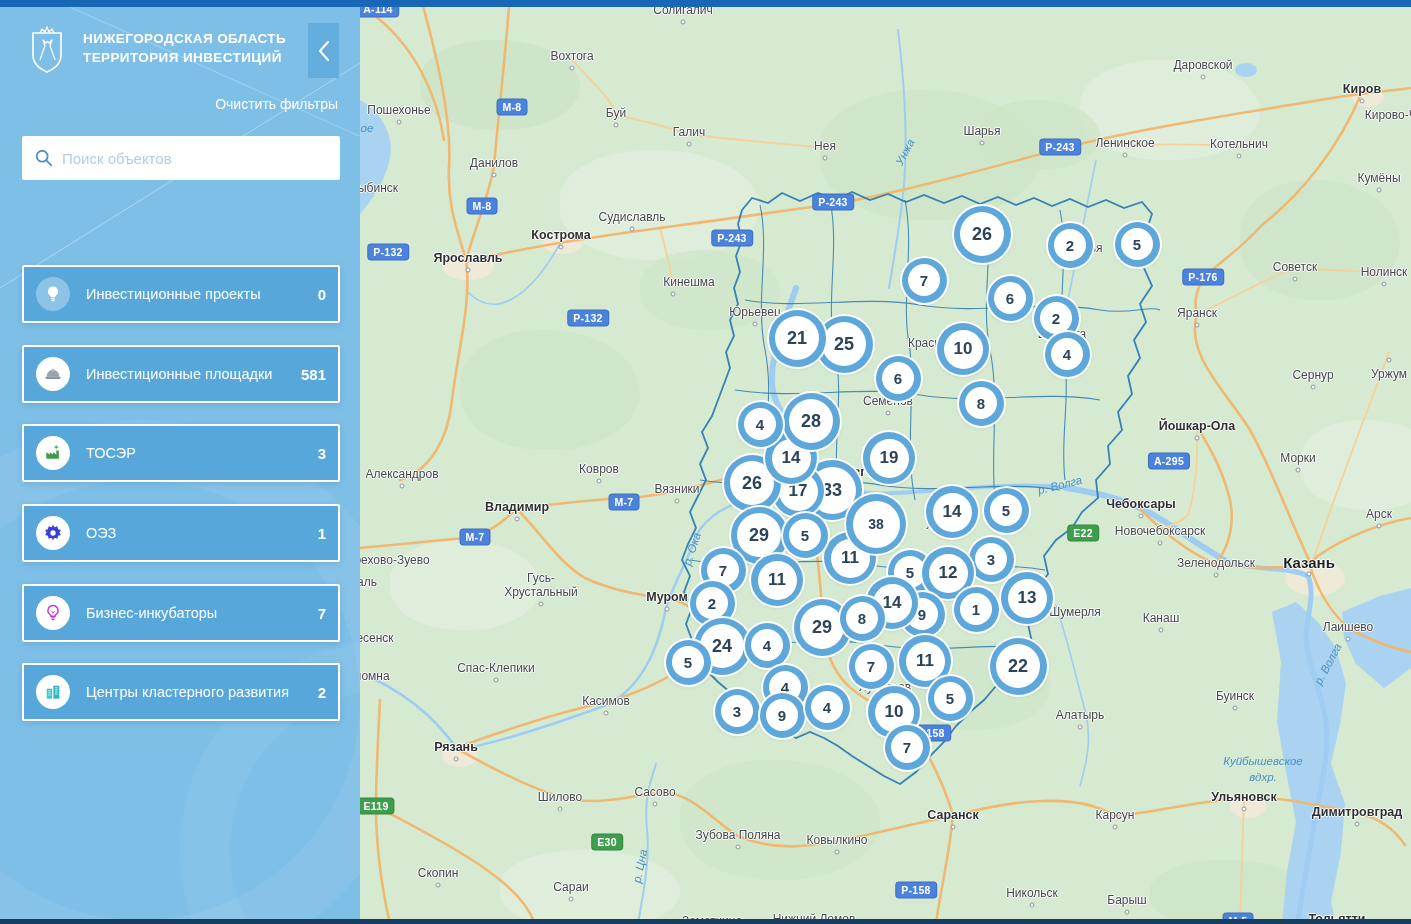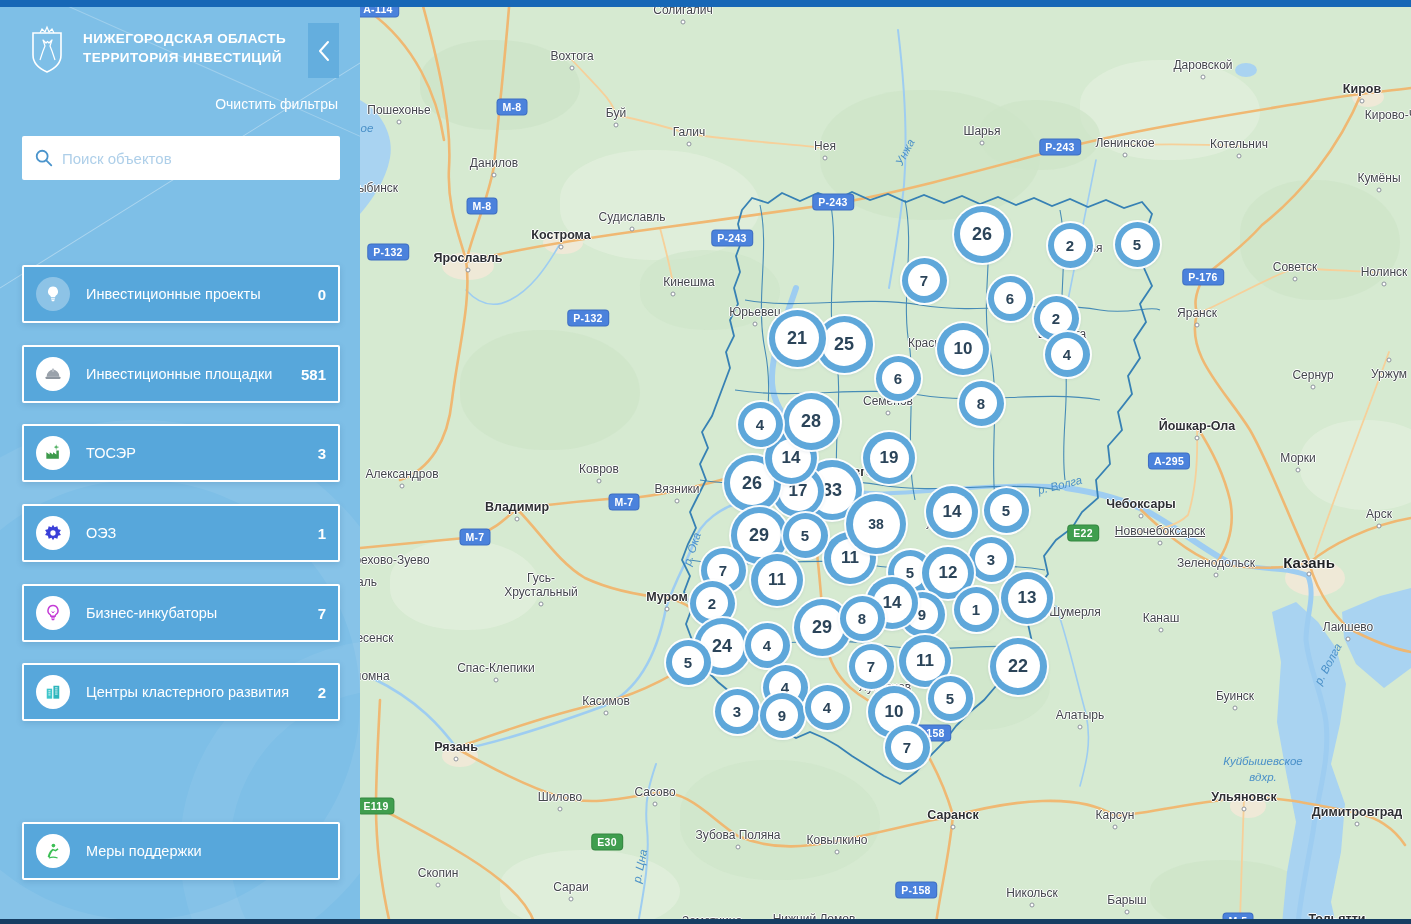--- a/index.html
+++ b/index.html
@@ -208,21 +208,21 @@
         <div class="lbl k-c" style="left: 953px; top: 375px; transform: translate(-50%, -50%);">Сернур</div>
         <div class="dot" style="left: 953px; top: 387px;"></div>
         <div class="lbl k-b" style="left: 837px; top: 426px; transform: translate(-50%, -50%);">Йошкар-Ола</div>
         <div class="dot" style="left: 837px; top: 438px;"></div>
         <div class="lbl k-c" style="left: 938px; top: 458px; transform: translate(-50%, -50%);">Морки</div>
         <div class="dot" style="left: 938px; top: 470px;"></div>
         <div class="lbl k-c" style="left: 1019px; top: 514px; transform: translate(-50%, -50%);">Арск</div>
         <div class="dot" style="left: 1019px; top: 526px;"></div>
         <div class="lbl k-b" style="left: 781px; top: 504px; transform: translate(-50%, -50%);">Чебоксары</div>
         <div class="dot" style="left: 781px; top: 516px;"></div>
-        <div class="lbl k-c" style="left: 800px; top: 531px; transform: translate(-50%, -50%); text-decoration: underline;">Новочебоксарск</div>
+        <div class="lbl k-c" style="left: 800px; top: 531px; transform: translate(-50%, -50%);">Новочебоксарск</div>
         <div class="dot" style="left: 800px; top: 543px;"></div>
         <div class="lbl k-c" style="left: 856px; top: 563px; transform: translate(-50%, -50%);">Зеленодольск</div>
         <div class="dot" style="left: 856px; top: 575px;"></div>
         <div class="lbl k-B" style="left: 949px; top: 562px; transform: translate(-50%, -50%);">Казань</div>
         <div class="dot" style="left: 949px; top: 574px;"></div>
         <div class="lbl k-c" style="left: 988px; top: 627px; transform: translate(-50%, -50%);">Лаишево</div>
         <div class="dot" style="left: 988px; top: 639px;"></div>
         <div class="lbl k-c" style="left: 801px; top: 618px; transform: translate(-50%, -50%);">Канаш</div>
         <div class="dot" style="left: 801px; top: 630px;"></div>
         <div class="lbl k-c" style="left: 875px; top: 696px; transform: translate(-50%, -50%);">Буинск</div>
@@ -570,28 +570,17 @@
             <rect x="4.5" y="8" width="6.5" height="12" fill="#3ec6cb"></rect>
             <rect x="12.5" y="4.5" width="7" height="15.5" fill="#2fb6bd"></rect>
             <path d="M6.5 10.5h2.5 M6.5 13h2.5 M6.5 15.5h2.5 M14.5 7h3 M14.5 9.5h3 M14.5 12h3 M14.5 14.5h3" stroke="#fff" stroke-width="1"></path>
           </svg>
       </span>
       <span class="mi-label">Центры кластерного развития</span>
       <span class="mi-count">2</span>
     </div>
 
 
-    <div class="menu-item" style="top:822px">
-      <span class="mi-icon">
-        <svg width="20" height="20" viewBox="0 0 24 24">
-            <circle cx="12.5" cy="5.5" r="2.2" fill="#3cbf55"></circle>
-            <path d="M8 20 c1-4 2.2-6.5 4.2-8.5 l3 1.2 3.4-2.4 -1-1.6 -2.8 1.8 -3.2-1.2 c-2.8 1.7-4.8 5-6 9.5 z" fill="#3cbf55"></path>
-            <path d="M7 20.5 c3.5-1.5 7-1.5 10.5 0" stroke="#3cbf55" stroke-width="1.4" fill="none"></path>
-          </svg>
-      </span>
-      <span class="mi-label">Меры поддержки</span>
-      <span class="mi-count"></span>
-    </div>
   </div>
 
   <div class="topbar"></div>
   <div class="bottombar"></div>
 </div>
 
 </body></html>

